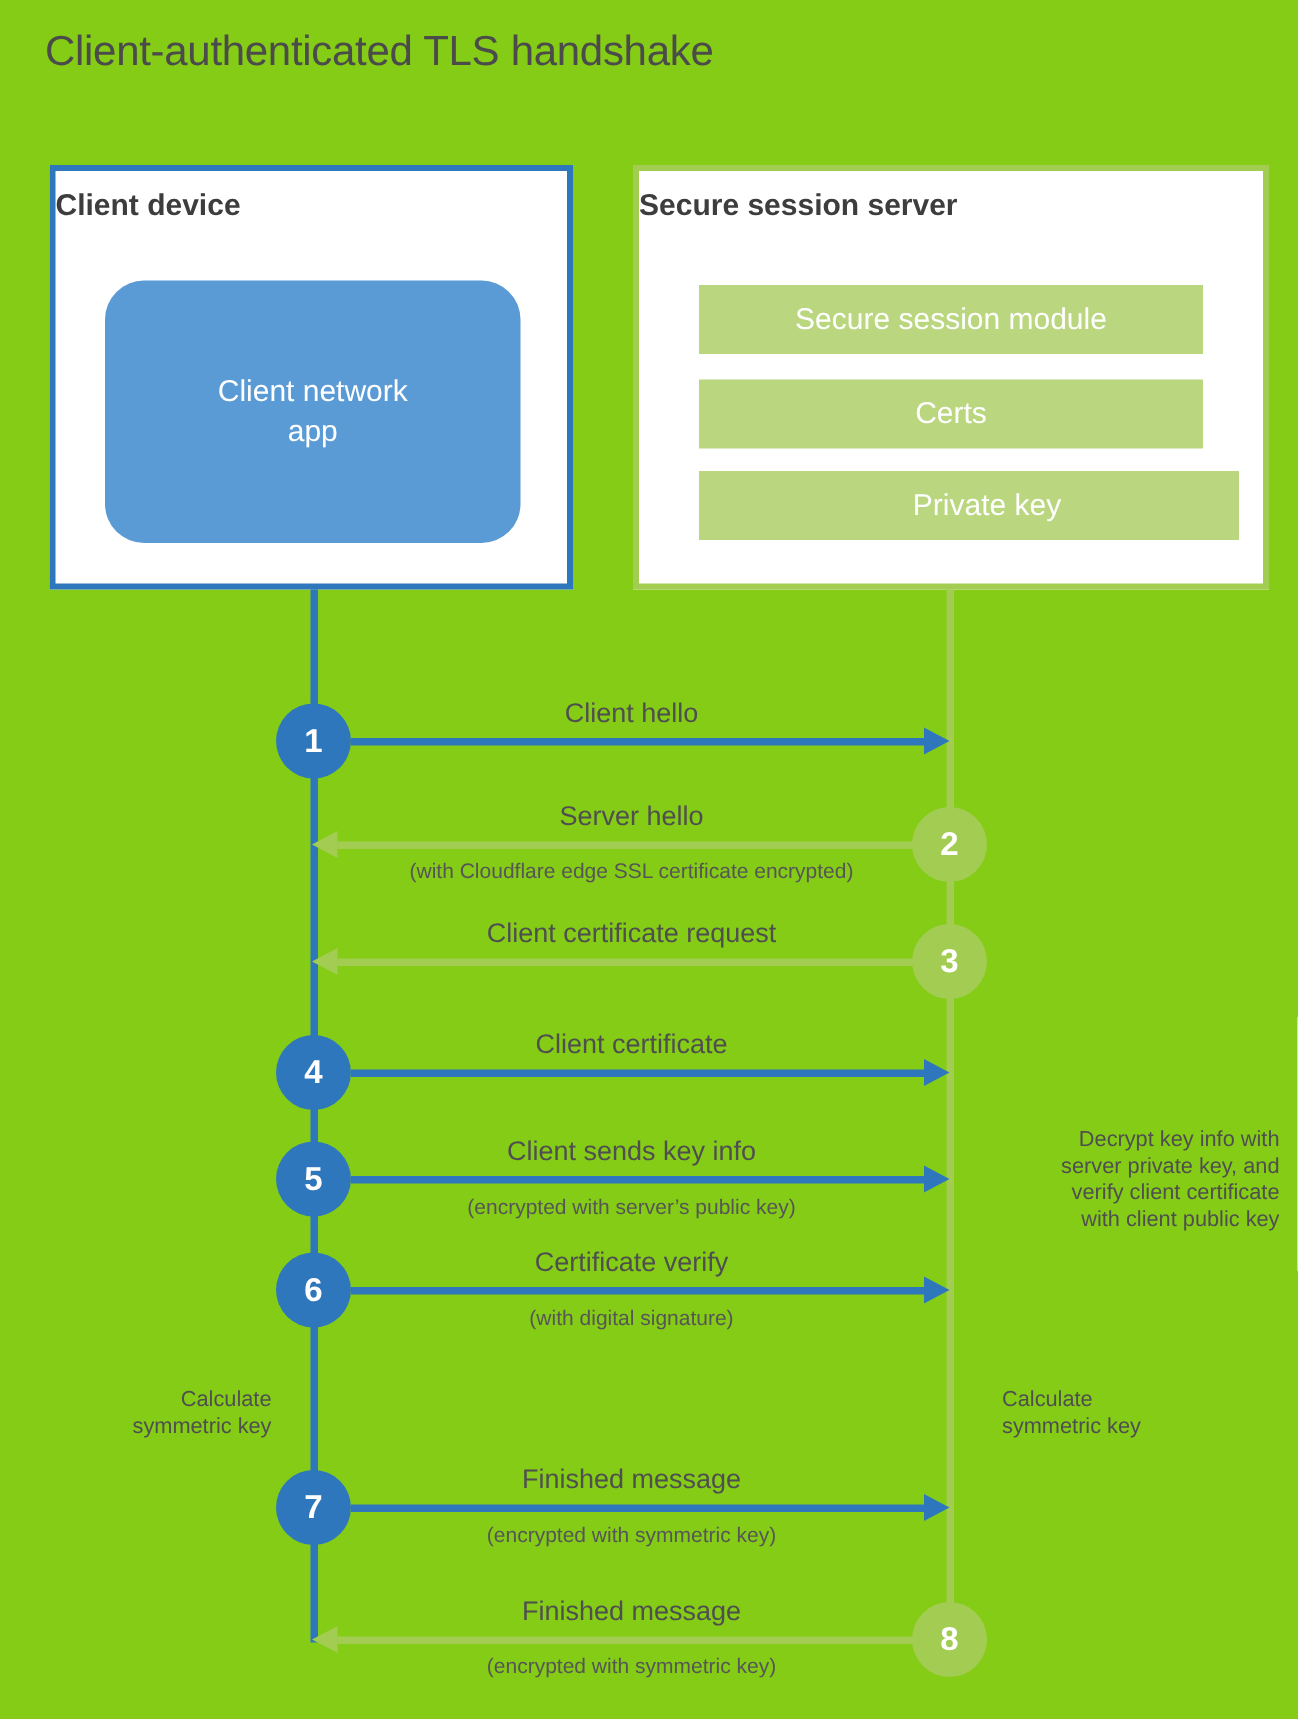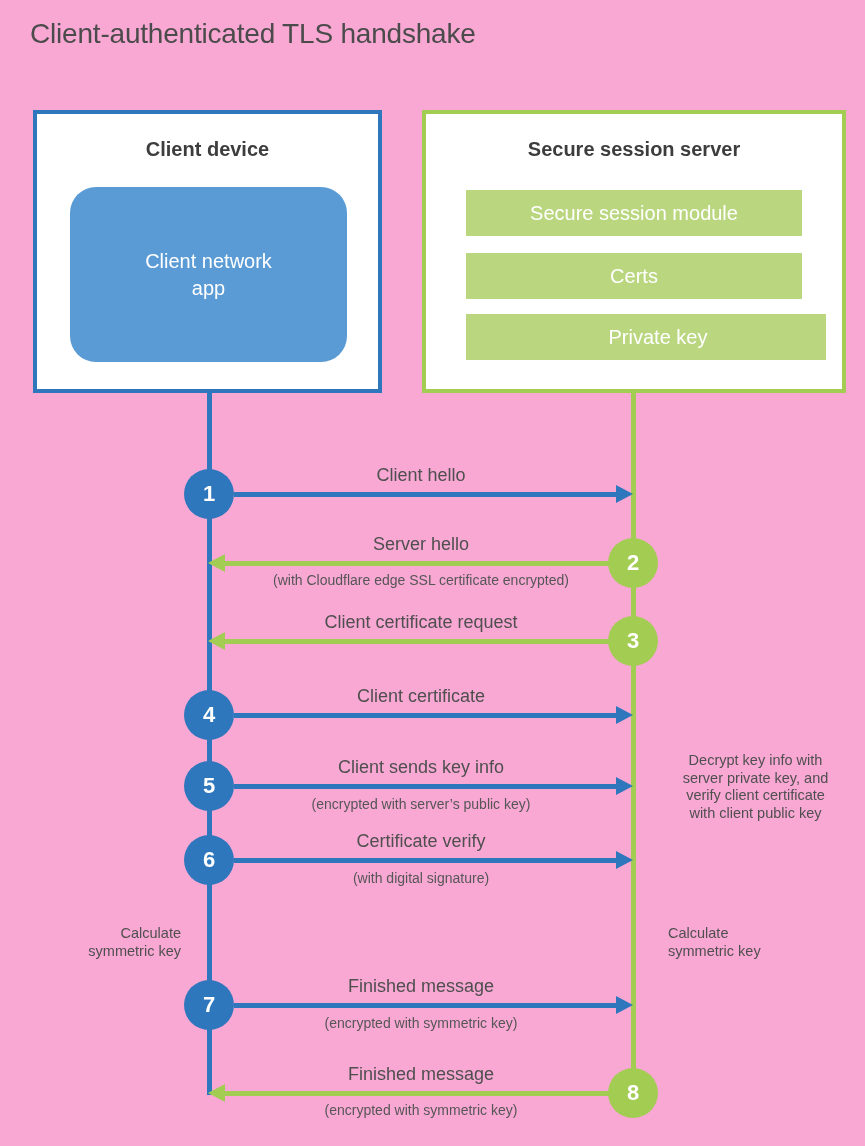--- a/index.html
+++ b/index.html
@@ -1,36 +1,36 @@
 <!DOCTYPE html>
 <html><head>
 <meta charset="utf-8">
 <style>
   html,body{margin:0;padding:0;background:#ffffff;}
   .canvas{
     position:relative;
     width:865px;height:1146px;
-    background:#f9a8d4;
+    background:#84cc16;
     font-family:"Liberation Sans", sans-serif;
     overflow:hidden;
   }
   .page-title{
     position:absolute;left:30px;top:18px;
     font-size:28px;font-weight:300;color:#4b4b4b;
     letter-spacing:-0.2px;
   }
   
   .actor-box{
     position:absolute;top:110px;height:283px;
     box-sizing:border-box;background:#ffffff;
   }
   .client-box{left:33px;width:349px;border:4px solid #2f77bc;}
   .server-box{left:422px;width:424px;border:4px solid #a3cc53;}
   .box-title{
-    margin-top:24px;text-align:center;
+    margin-top:12px;text-align:left;
     font-size:20px;font-weight:bold;color:#3d3d3d;
   }
   .app-box{
     position:absolute;left:33px;top:73px;width:277px;height:175px;
     background:#5b9bd5;color:#ffffff;font-size:20px;
     display:flex;align-items:center;justify-content:center;
     text-align:center;white-space:pre-line;line-height:1.35;border-radius:26px;
   }
   .server-bar{
     position:absolute;left:40px;width:336px;height:46px;
@@ -65,21 +65,21 @@
   }
   .msg-sub{
     position:absolute;left:233px;width:376px;text-align:center;
     font-size:14px;color:#565656;z-index:2;
   }
   
   .note{
     position:absolute;font-size:14.5px;color:#4f4f4f;
     line-height:17.5px;white-space:pre-line;z-index:2;
   }
-  .note-decrypt{left:658px;top:752px;width:195px;text-align:center;}
+  .note-decrypt{left:658px;top:752px;width:195px;text-align:right;}
   .note-calc-left{left:58px;top:925px;width:123px;text-align:right;}
   .note-calc-right{left:668px;top:925px;width:130px;text-align:left;}
 </style>
 </head>
 <body>
 
 <div class="canvas">
 
   <div class="page-title">Client-authenticated TLS handshake</div>
 

